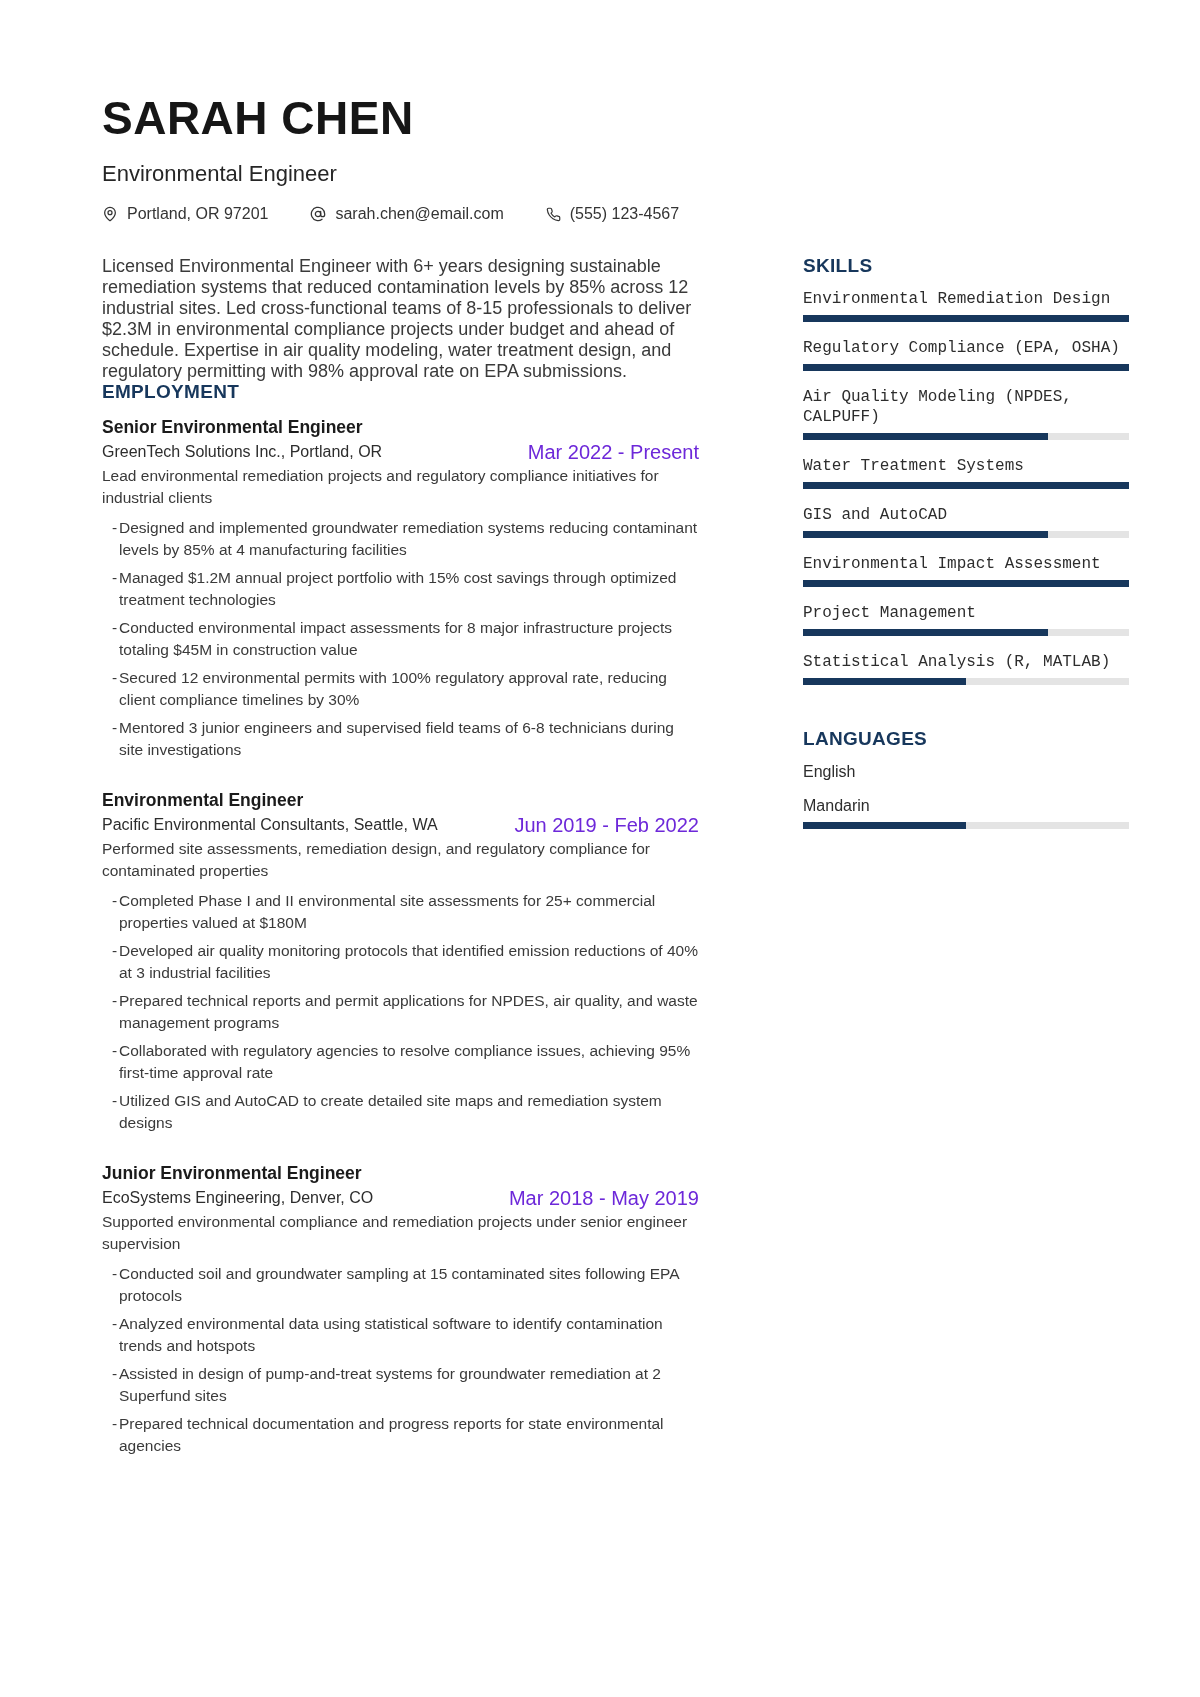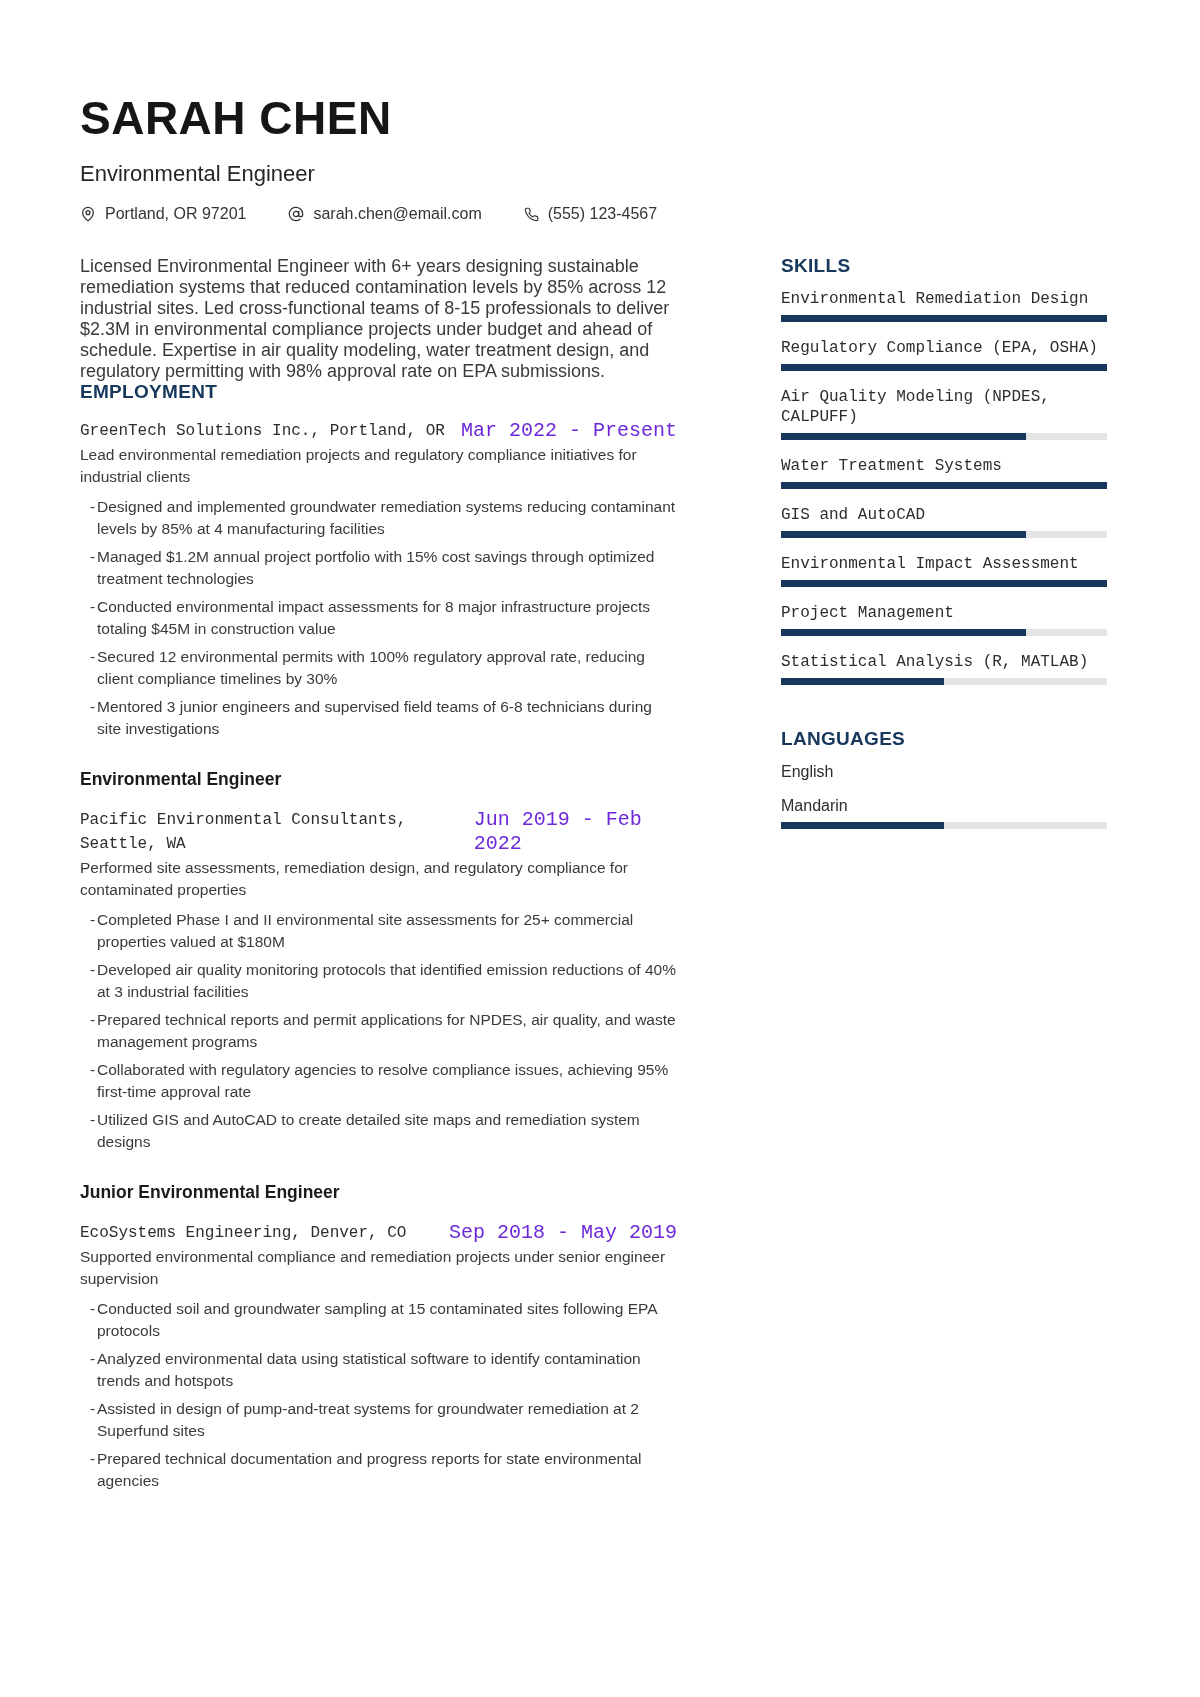--- a/index.html
+++ b/index.html
@@ -2,21 +2,21 @@
 <html style="--navy: #17375C; --track: #E4E4E4;"><head>
 <meta charset="utf-8">
 <style>
   * { margin:0; padding:0; box-sizing:border-box; }
   html,body { background:#e9e9e9; }
   body { font-family:"Liberation Sans","DejaVu Sans",sans-serif; }
   .page {
     position:relative; width:1200px; height:1697px; background:#ffffff;
     margin:0 auto; overflow:hidden;
   }
-  .inner { padding:97px 87px 0 80px; }
+  .inner { padding:97px 87px 0 102px; }
 
   
   .name { font-size:46px; line-height:42px; font-weight:bold; color:#161616; letter-spacing:0.5px; }
   .job-headline { margin-top:23px; font-size:22px; line-height:24px; font-weight:400; color:#262626; }
   .contact-row { margin-top:19px; display:flex; align-items:center; gap:42px; }
   .contact-item { display:flex; align-items:center; gap:9px; font-size:16px; color:#343434; }
   .contact-item svg { display:block; }
 
   
   .columns { display:flex; margin-top:33px; }
@@ -29,21 +29,21 @@
     letter-spacing:0.3px; margin-bottom:13px;
   }
 
   .summary-text { font-size:18px; line-height:21px; color:#3a3a3a; }
 
   .employment-heading { }
 
   .job { margin-top:13px; }
   .job + .job { margin-top:28px; }
   .job-title { font-size:17.5px; line-height:24px; font-weight:bold; color:#1b1b1b; }
-  .company-row { display:flex; justify-content:space-between; align-items:flex-end; line-height:24px; margin-top:17px;font-family:Liberation Mono, monospace; }
+  .company-row { display:flex; justify-content:space-between; align-items:flex-end; line-height:24px; margin-top:1px; }
   .company { font-size:16px; color:#2d2d2d; }
   .dates { font-size:20px; color:#6d28d9; }
   .job-desc { font-size:15.5px; line-height:21.5px; color:#3a3a3a; margin-top:1px; }
   .bullets { margin-top:9px; list-style:none; }
   .bullets li { display:flex; margin-bottom:7px; font-size:15.5px; line-height:21.5px; color:#3a3a3a; }
   .bullets .dash { flex:0 0 17px; text-align:left; padding-left:10px; }
   .bullets .b-text { flex:1; }
 
   
   .skill-item { margin-bottom:16px; }
@@ -99,20 +99,21 @@
       <div class="col-left">
 
         <div>
           <p class="summary-text">Licensed Environmental Engineer with 6+ years designing sustainable remediation systems that reduced contamination levels by 85% across 12 industrial sites. Led cross-functional teams of 8-15 professionals to deliver $2.3M in environmental compliance projects under budget and ahead of schedule. Expertise in air quality modeling, water treatment design, and regulatory permitting with 98% approval rate on EPA submissions.</p>
         </div>
 
         <div>
           <div class="section-heading employment-heading">EMPLOYMENT</div>
 
           <div class="job">
+            <div class="job-title">Senior Environmental Engineer</div>
             <div class="company-row">
               <span class="company">GreenTech Solutions Inc., Portland, OR</span>
               <span class="dates">Mar 2022 - Present</span>
             </div>
             <div class="job-desc">Lead environmental remediation projects and regulatory compliance initiatives for industrial clients</div>
             <ul class="bullets">
               <li>
                   <span class="dash">-</span>
                   <span class="b-text">Designed and implemented groundwater remediation systems reducing contaminant levels by 85% at 4 manufacturing facilities</span>
                 </li>
@@ -163,21 +164,21 @@
                   <span class="dash">-</span>
                   <span class="b-text">Utilized GIS and AutoCAD to create detailed site maps and remediation system designs</span>
                 </li>
             </ul>
           </div>
 
           <div class="job">
             <div class="job-title">Junior Environmental Engineer</div>
             <div class="company-row">
               <span class="company">EcoSystems Engineering, Denver, CO</span>
-              <span class="dates">Sep 2018 - May 2019</span>
+              <span class="dates">Mar 2018 - May 2019</span>
             </div>
             <div class="job-desc">Supported environmental compliance and remediation projects under senior engineer supervision</div>
             <ul class="bullets">
               <li>
                   <span class="dash">-</span>
                   <span class="b-text">Conducted soil and groundwater sampling at 15 contaminated sites following EPA protocols</span>
                 </li>
               <li>
                   <span class="dash">-</span>
                   <span class="b-text">Analyzed environmental data using statistical software to identify contamination trends and hotspots</span>

